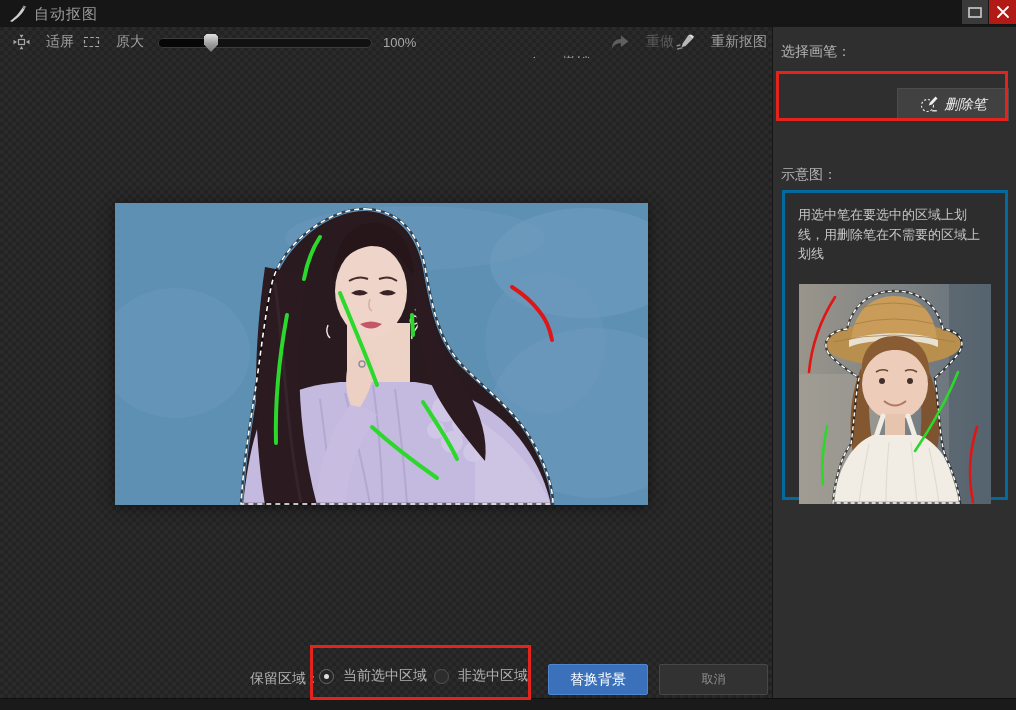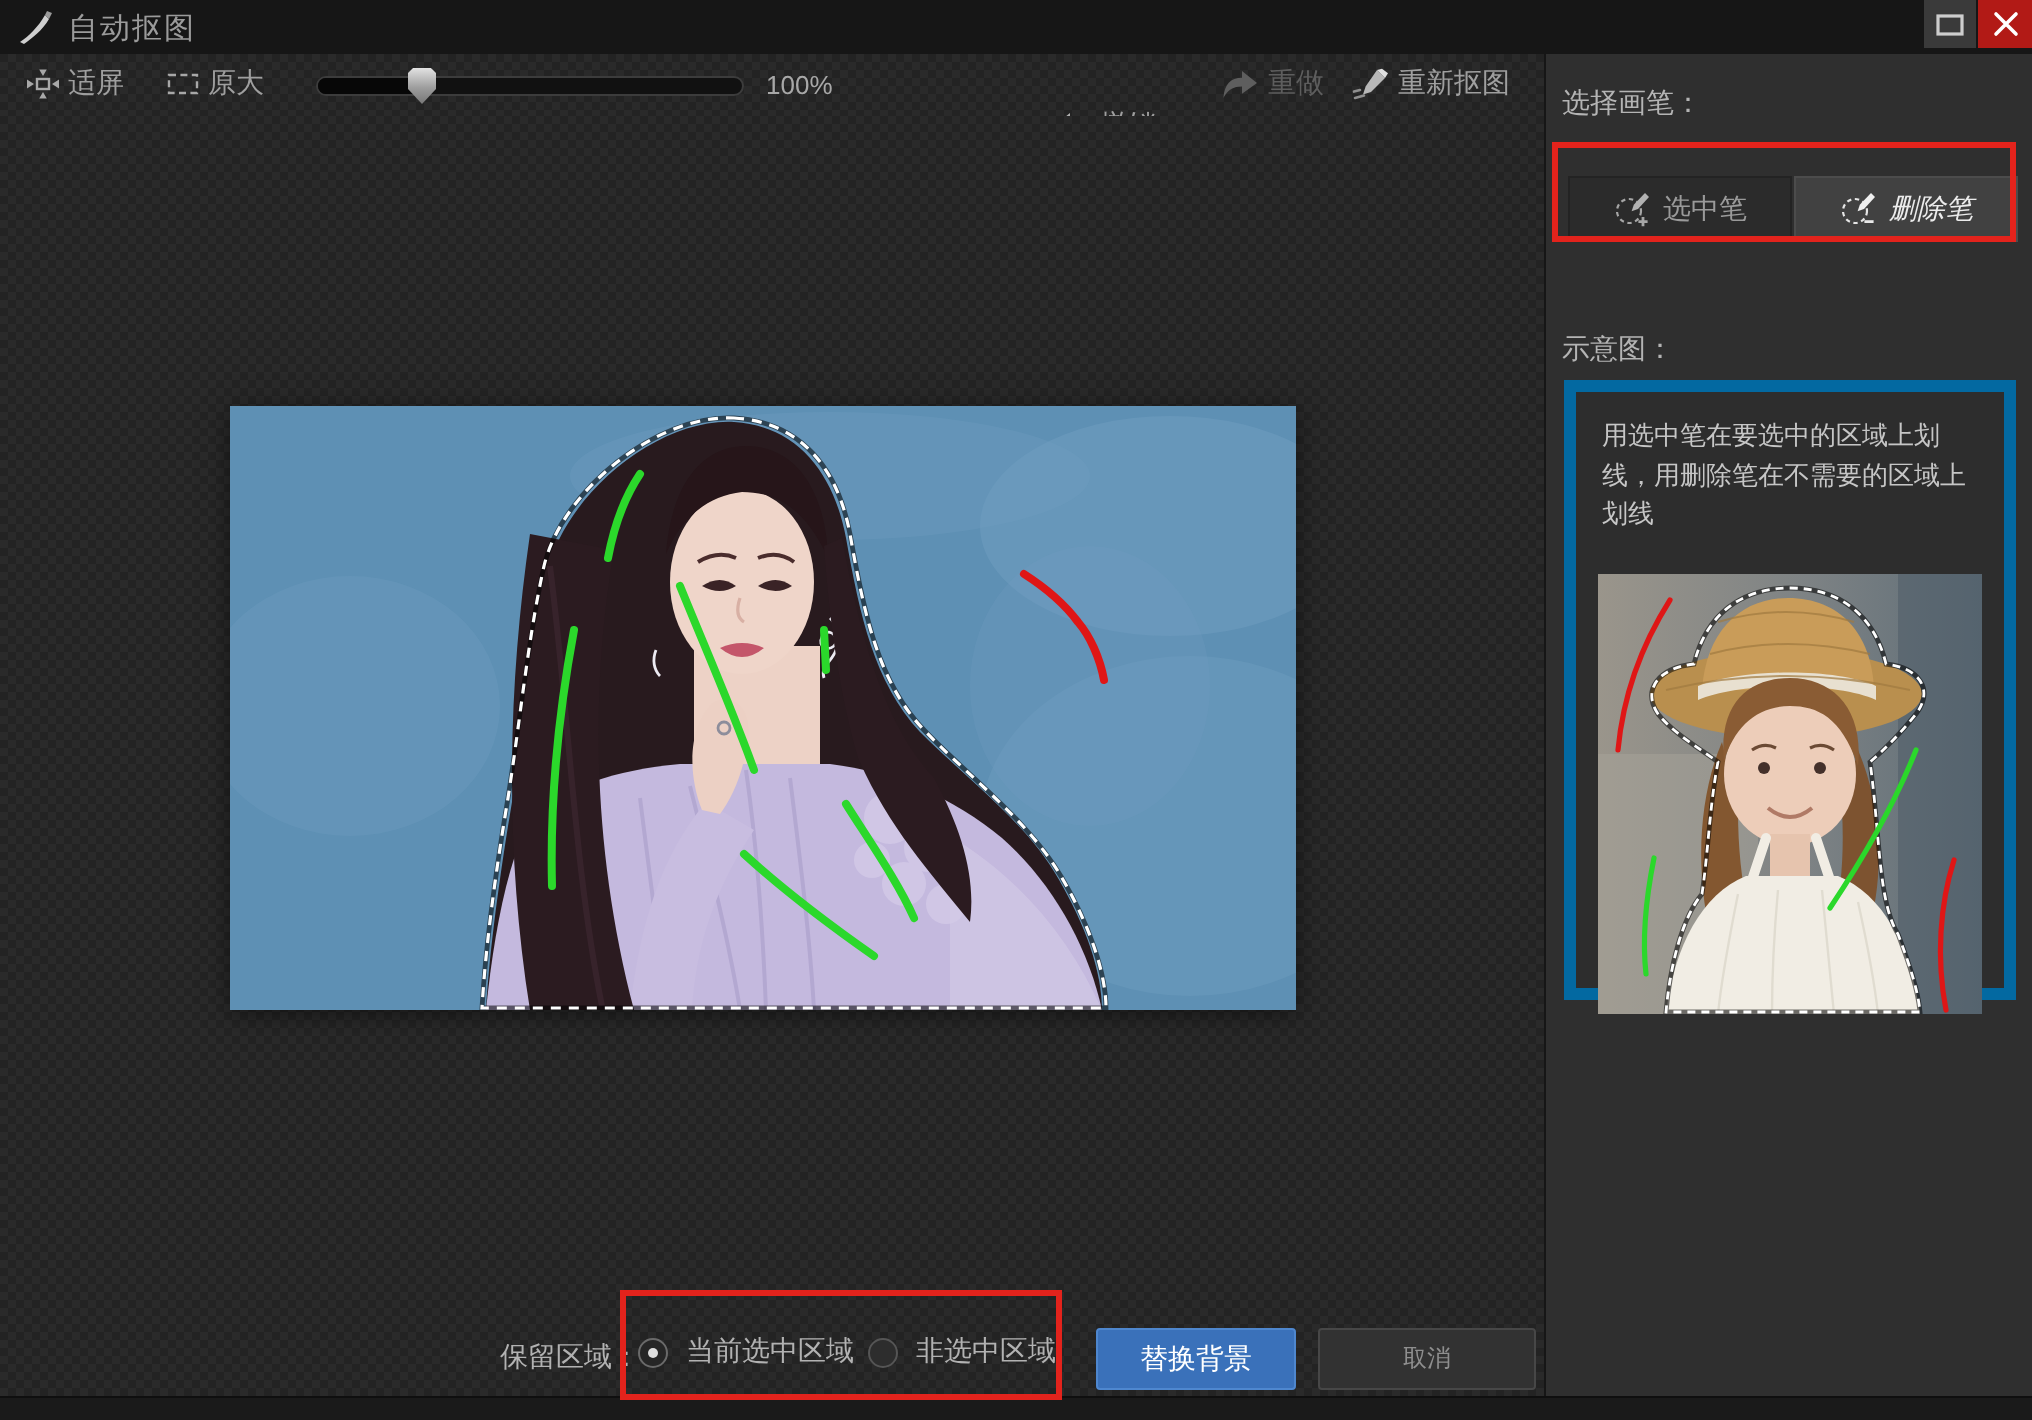--- a/index.html
+++ b/index.html
@@ -23,21 +23,21 @@
   .titlebar{position:absolute;left:0;top:0;width:1016px;height:27px;background:#161616;}
   .app-icon{position:absolute;left:7px;top:3px;width:20px;height:20px;}
   .window-title{position:absolute;left:34px;top:5px;font-size:15px;color:#9b9b9b;letter-spacing:1px;}
   .win-btn{position:absolute;top:0;height:24px;border:none;padding:0;cursor:pointer;
            display:flex;align-items:center;justify-content:center;}
   .btn-max{left:962px;width:26px;background:#3a3a3a;}
   .btn-close{left:989px;width:27px;background:var(--close-button-red,#b21a16);}
 
   
   .toolbar{position:absolute;left:0;top:27px;width:772px;height:31px;border-bottom:1px solid #181818;}
-  .tool-btn{position:absolute;top:0;height:30px;display:flex;align-items:center;gap:4px;
+  .tool-btn{position:absolute;top:0;height:30px;display:flex;align-items:center;gap:16px;
             background:none;border:none;padding:0;color:#9f9f9f;font-size:14px;cursor:pointer;}
   .tool-btn .ic{display:block;}
   .btn-fit{left:13px;}
   .btn-orig{left:83px;}
   .btn-undo{left:526px;margin-top:21px;}
   .btn-redo{left:610px;color:#5d5d5d;}
   .btn-recut{left:676px;}
   .zoom-label{position:absolute;left:383px;top:8px;font-size:13px;color:#a8a8a8;}
 
   .slider{position:absolute;left:158px;top:11px;width:212px;height:8px;background:#111;
@@ -83,21 +83,21 @@
   .panel-label{position:absolute;left:8px;font-size:14px;color:#b4b4b4;}
   .lbl-brush{top:16px;}
   .lbl-demo{top:139px;}
   .pen-btn{position:absolute;top:61px;width:112px;height:33px;display:flex;align-items:center;
          justify-content:center;gap:6px;font-size:14px;border:1px solid #232323;cursor:pointer;}
   .pen-select{left:11px;background:#2b2b2b;color:#9a9a9a;}
   .pen-delete{left:124px;background:#414141;color:#ececec;border-color:#4c4c4c;font-style:italic;}
   .ann-brush{left:3px;top:44px;width:226px;height:44px;}
 
   .demo-box{position:absolute;left:9px;top:163px;width:226px;height:310px;box-sizing:border-box;
-         background:#2d2d2d;border:6px solid #0369a1;}
+         background:#2d2d2d;border:3px solid #0369a1;}
   .demo-hint{margin:12px 13px 0;font-size:13px;line-height:1.5;color:#c6c6c6;}
   .demo-img{display:block;margin:20px auto 0;width:192px;height:220px;}
 
   
   .stroke-green{stroke:var(--select-stroke-green,#2bd82b);fill:none;stroke-linecap:round;}
   .stroke-red{stroke:var(--delete-stroke-red,#df1616);fill:none;stroke-linecap:round;}
   .ants{fill:none;stroke:#fff;stroke-width:1.6;stroke-dasharray:5 4;}
   .ants-under{fill:none;stroke:rgba(0,0,0,.55);stroke-width:2.4;}
 </style>
 </head>
@@ -259,28 +259,20 @@
 
     <div class="ann-rect ann-keep"></div>
 
     <button class="btn-primary">替换背景</button>
     <button class="btn-cancel">取消</button>
   </div>
 
   <div class="right-panel">
     <span class="panel-label lbl-brush">选择画笔：</span>
 
-    <button class="pen-btn pen-select">
-      <svg width="19" height="19" viewBox="0 0 19 19" opacity="0.75">
-        <circle cx="7.5" cy="10.5" r="6" fill="none" stroke="#cfcfcf" stroke-width="1.1" stroke-dasharray="2.2 1.8"></circle>
-        <path d="M15.5 1.5 l2 2 L12 9.5 l-3.2 1.1 1.1-3.2 Z" fill="#dedede"></path>
-        <path d="M14.5 13.5 v4.6 M12.2 15.8 h4.6" stroke="#cfcfcf" stroke-width="1.4"></path>
-      </svg>
-      <span>选中笔</span>
-    </button>
 
     <button class="pen-btn pen-delete">
       <svg width="19" height="19" viewBox="0 0 19 19">
         <circle cx="7.5" cy="10.5" r="6" fill="none" stroke="#e6e6e6" stroke-width="1.1" stroke-dasharray="2.2 1.8"></circle>
         <path d="M15.5 1.5 l2 2 L12 9.5 l-3.2 1.1 1.1-3.2 Z" fill="#efefef"></path>
         <path d="M12.2 15.8 h4.6" stroke="#e8e8e8" stroke-width="1.4"></path>
       </svg>
       <span>删除笔</span>
     </button>
 

